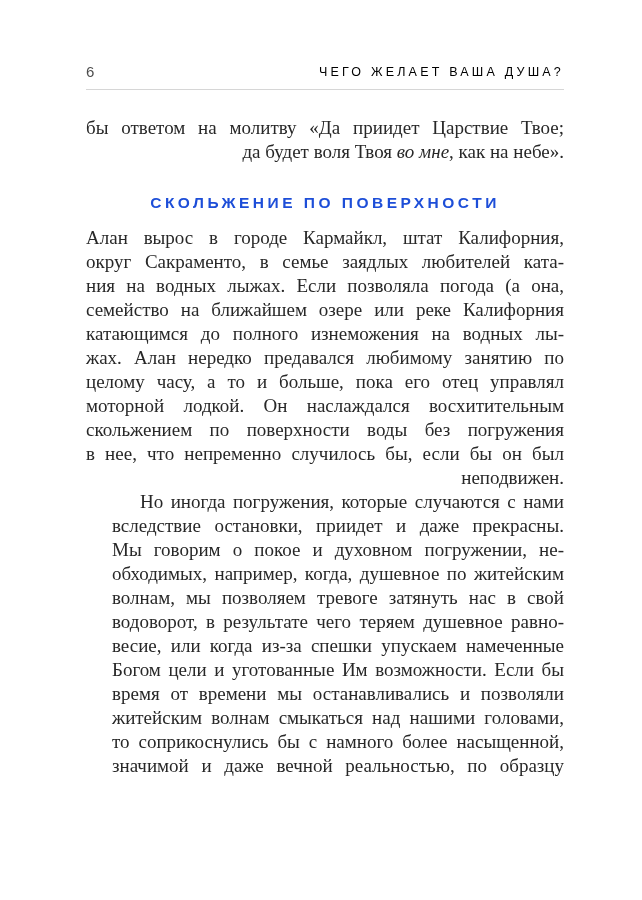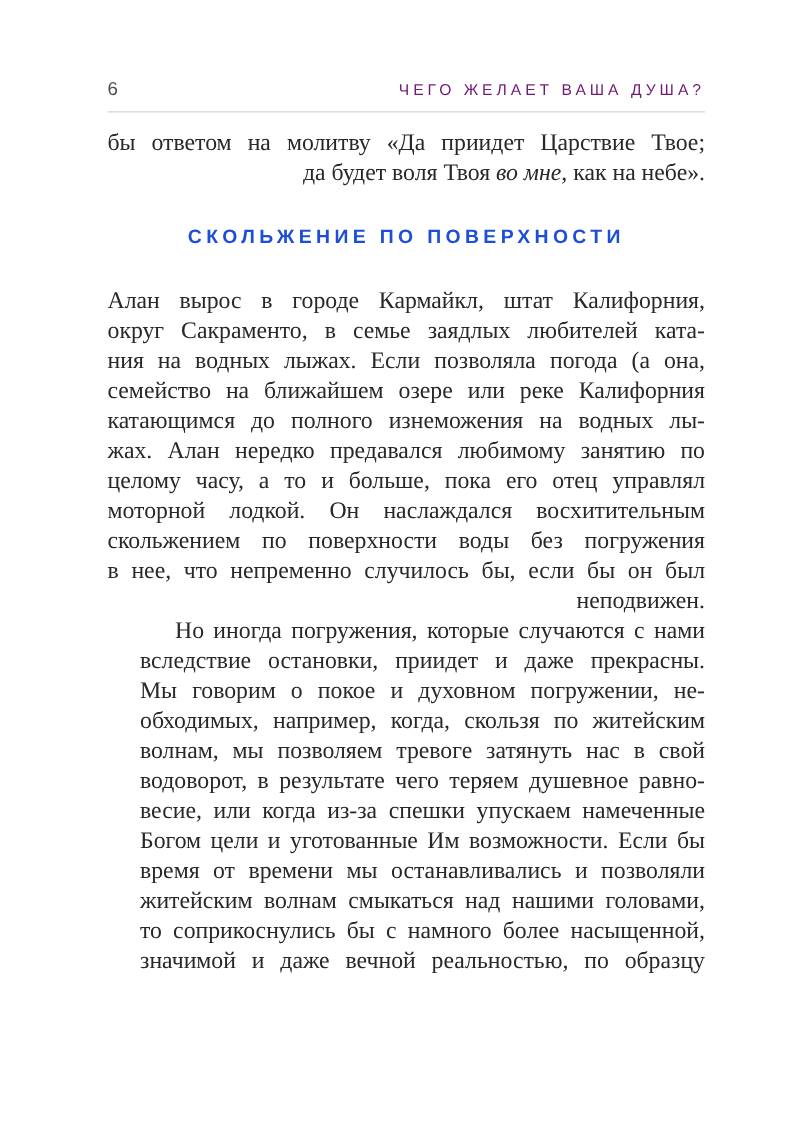--- a/index.html
+++ b/index.html
@@ -37,39 +37,39 @@
   }
   .page-number {
     font-size: 15px;
     line-height: 16px;
     color: #4d4d4d;
   }
   .running-title {
     font-size: 12.5px;
     line-height: 16px;
     letter-spacing: 3.2px;
-    color: #701a75;
+    color: #000000;
   }
   .para {
     font-size: 19px;
     line-height: 24px;
   }
-  .para-intro { margin-top: 13px; }
+  .para-intro { margin-top: 26px; }
   .section-heading {
     margin: 29px 0 0 0;
     font-family: "Liberation Sans", sans-serif;
     font-weight: 700;
     font-size: 15.5px;
     line-height: 20px;
     letter-spacing: 3.5px;
     text-align: center;
     color: #1d4ed8;
     white-space: nowrap;
   }
-  .para-alan { margin-top: 29px; }
+  .para-alan { margin-top: 13px; }
   .para-reflection { margin-top: 0; margin-left: 26px; }
   .ln {
     text-align: justify;
     text-align-last: justify;
   }
   .ln-last {
     text-align: right;
     text-align-last: auto;
   }
   .ln-indent {
@@ -106,21 +106,21 @@
       <div class="ln">моторной лодкой. Он наслаждался восхитительным</div>
       <div class="ln">скольжением по поверхности воды без погружения</div>
       <div class="ln">в нее, что непременно случилось бы, если бы он был</div>
       <div class="ln ln-last">неподвижен.</div>
     </div>
 
     <div class="para para-reflection">
       <div class="ln ln-indent">Но иногда погружения, которые случаются с нами</div>
       <div class="ln">вследствие остановки, приидет и даже прекрасны.</div>
       <div class="ln">Мы говорим о покое и духовном погружении, не-</div>
-      <div class="ln">обходимых, например, когда, скользя по житейским</div>
+      <div class="ln">обходимых, например, когда, душевное по житейским</div>
       <div class="ln">волнам, мы позволяем тревоге затянуть нас в свой</div>
       <div class="ln">водоворот, в результате чего теряем душевное равно-</div>
       <div class="ln">весие, или когда из-за спешки упускаем намеченные</div>
       <div class="ln">Богом цели и уготованные Им возможности. Если бы</div>
       <div class="ln">время от времени мы останавливались и позволяли</div>
       <div class="ln">житейским волнам смыкаться над нашими головами,</div>
       <div class="ln">то соприкоснулись бы с намного более насыщенной,</div>
       <div class="ln">значимой и даже вечной реальностью, по образцу</div>
     </div>
 

